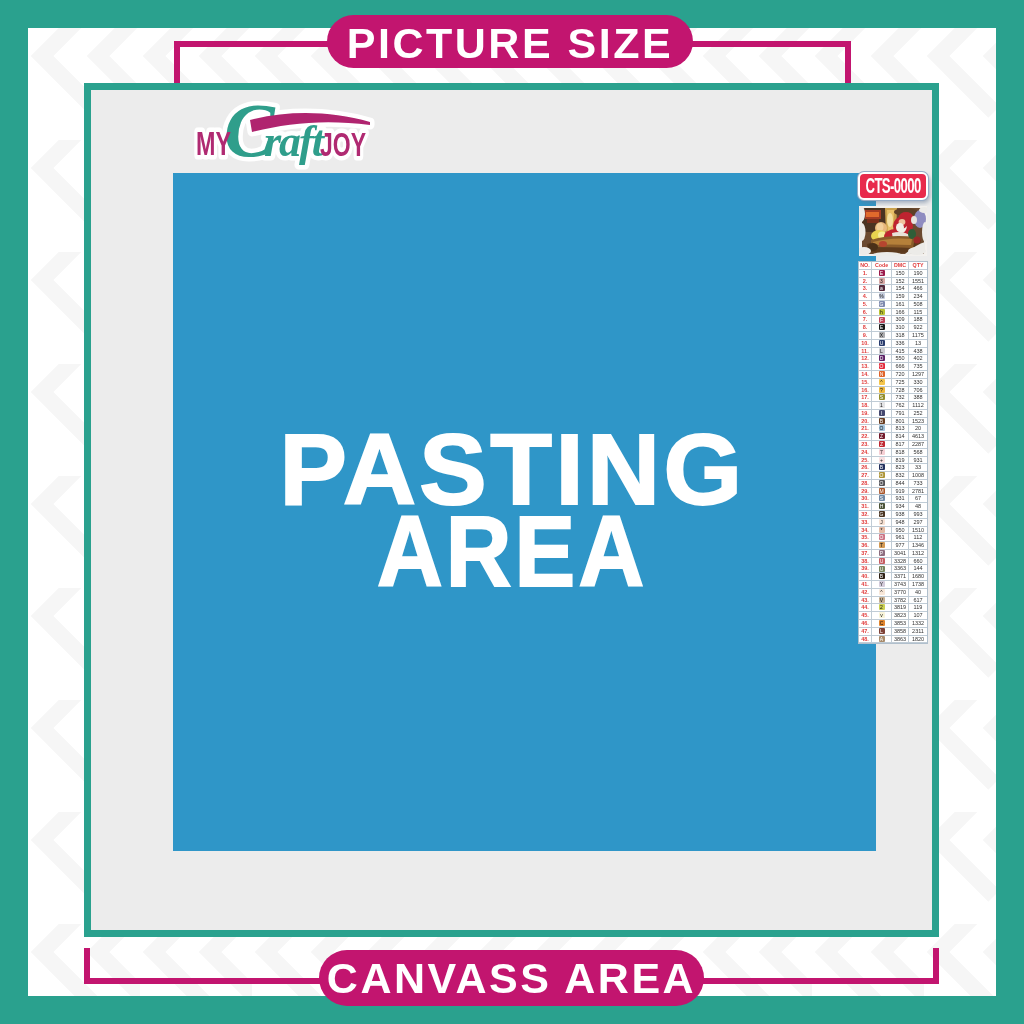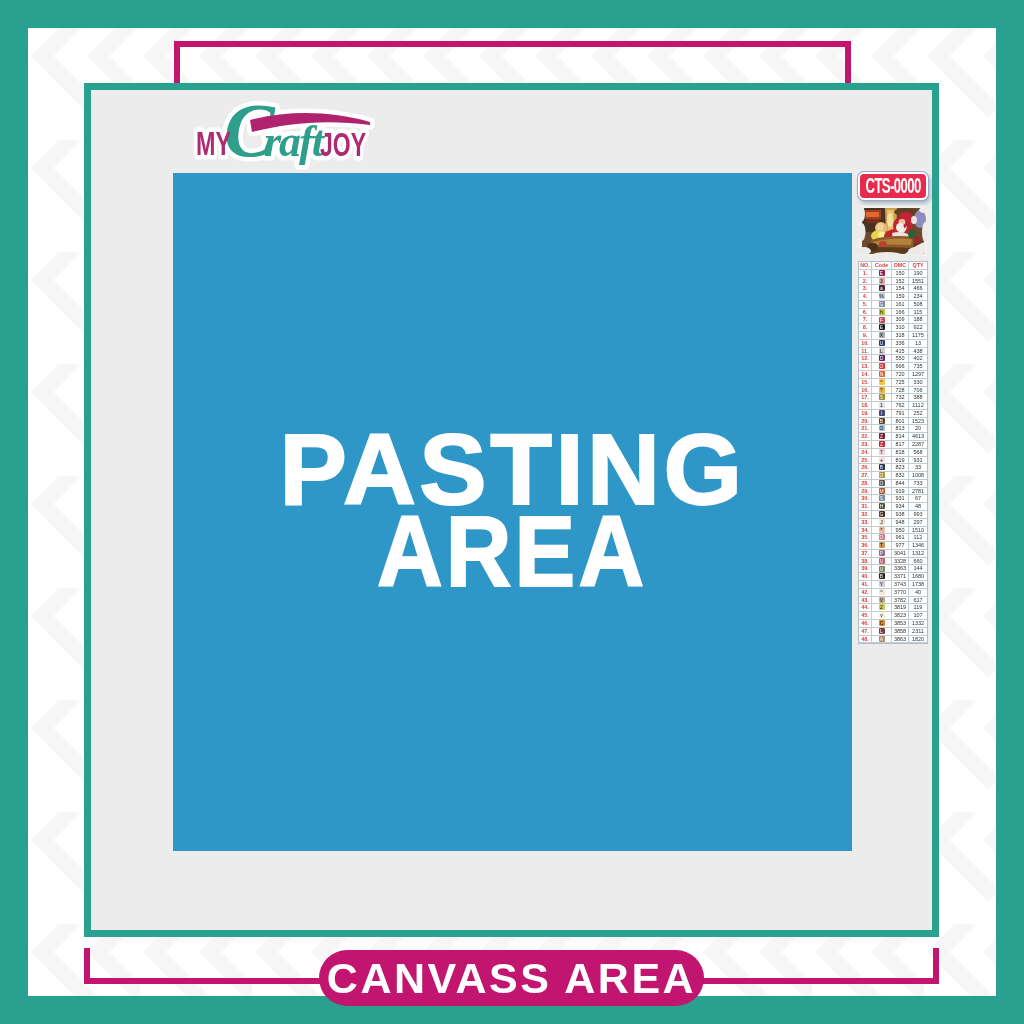--- a/index.html
+++ b/index.html
@@ -1,21 +1,21 @@
 <!DOCTYPE html>
 <html><head>
 <meta charset="utf-8">
 <style>
   html,body{margin:0;padding:0;}
   body{width:1024px;height:1024px;overflow:hidden;font-family:"Liberation Sans",sans-serif;}
   .stage{position:absolute;left:0;top:0;width:1024px;height:1024px;background:#2aa18e;}
   .mat{position:absolute;left:28px;top:28px;width:968px;height:968px;background:#fff;overflow:hidden;}
   .chev{position:absolute;left:0;top:0;width:968px;height:968px;opacity:1;}
   .innerbox{position:absolute;left:56px;top:55px;width:855px;height:854px;background:#ececec;border:7px solid #2aa18e;box-sizing:border-box;}
-  .blue{position:absolute;left:145px;top:145px;width:679px;height:678px;background:#2f96c8;}
+  .blue{position:absolute;left:145px;top:145px;width:679px;height:678px;background:#2f96c8;padding-left:24px;}
   .pasting{position:absolute;left:0;top:255px;width:679px;text-align:center;color:#fff;font-weight:bold;font-size:101px;line-height:82px;letter-spacing:3.5px;-webkit-text-stroke:2px #fff;}
   .pk{position:absolute;background:#c2156f;}
   .pill{position:absolute;background:#c2156f;border-radius:30px;color:#fff;font-weight:bold;text-align:center;}
   .badge{position:absolute;background:#e82a4c;color:#fff;font-weight:bold;text-align:center;box-sizing:border-box;white-space:nowrap;}
   .cts{left:858px;top:172px;width:70px;height:28px;border-radius:6px;border:2px solid #fff;box-shadow:0 0 0 1px #96abc6,2px 3px 4px rgba(100,120,150,.55);font-size:19px;display:flex;align-items:center;justify-content:center;}
   .cts span{display:inline-block;transform:scaleX(.60);transform-origin:center;letter-spacing:-1px;flex:none;font-size:22px;}
   .sizebadge{left:858px;top:647px;width:70px;height:63px;border-radius:7px;border:2px solid #454e97;display:flex;flex-direction:column;align-items:center;justify-content:center;}
   .sizebadge .l1{font-size:24px;line-height:21px;margin-top:2px;}
   .sizebadge .lx{font-size:12px;line-height:11px;}
   .sizebadge .l2{font-size:25px;line-height:23px;}
@@ -411,14 +411,15 @@
         <span class="c4">2311</span>
       </div>
 <div class="trow">
         <span class="c1 no">48.</span>
         <span class="c2"><i style="background:#A98C6C;color:#fff">A</i></span>
         <span class="c3">3863</span>
         <span class="c4">1820</span>
       </div>
   </div>
 
+  <div class="pill" style="left:327px;top:15px;width:366px;height:53px;font-size:43px;line-height:56px;letter-spacing:2.5px;">PICTURE SIZE</div>
   <div class="pill" style="left:319px;top:950px;width:385px;height:56px;font-size:43px;line-height:57px;letter-spacing:2.5px;">CANVASS AREA</div>
 </div>
 
 </body></html>

